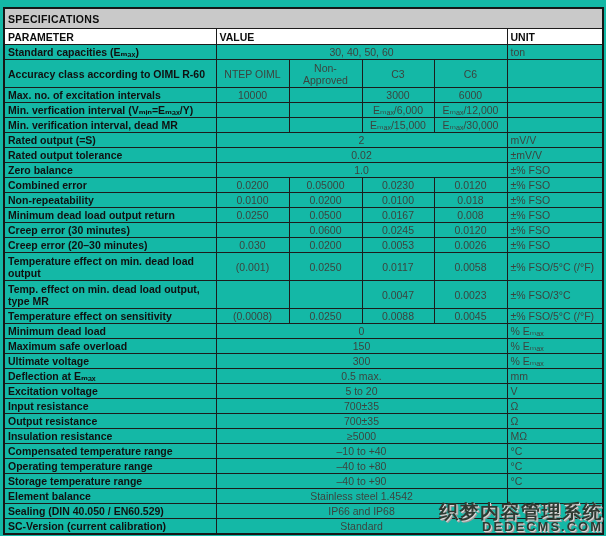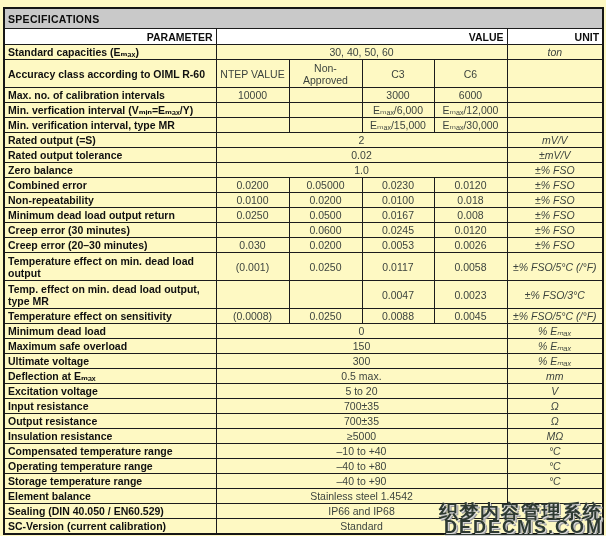--- a/index.html
+++ b/index.html
@@ -1,19 +1,19 @@
 <!DOCTYPE html>
 <html><head>
 <meta charset="utf-8">
 <style>
   html,body{margin:0;padding:0;background:#ffffff;}
   .page{
     position:relative;
     width:606px;height:536px;
-    background:#fef9c3;
+    background:#14b8a6;
     overflow:hidden;
     font-family:"Liberation Sans","DejaVu Sans",sans-serif;
   }
   table.spec{
     position:absolute;left:3px;top:7px;
     width:599px;
     border-collapse:collapse;
     table-layout:fixed;
     border:2px solid #161616;
   }
@@ -34,60 +34,57 @@
     color:#0d0d0d;
     text-align:left;
     padding:2px 6px;
     height:17px;
     letter-spacing:0.3px;
     border-bottom:2px solid #141414;
   }
   tr.hdr th{
     font-weight:bold;
     color:#0d0d0d;
-    text-align:right;
+    text-align:left;
     height:13px;
     background:#ffffff;
   }
   td.param{
     text-align:left;
     font-weight:bold;
     color:#101010;
     padding-left:5px;
     padding-right:2px;
   }
   td.val{
     text-align:center;
     color:#3c433e;
   }
   td.unit{
-    text-align:center;
     color:#3c433e;
-    font-style:italic;
   }
   .watermark{
     position:absolute;
     right:3px;bottom:2px;
     text-align:right;
     color:#2e3a32;
     text-shadow:1px 1px 0 #d8d8d8, 2px 2px 0 #9a9a9a;
     pointer-events:none;
   }
   .watermark .cn{
     font-size:19px;
     font-weight:bold;
     letter-spacing:1.5px;
     line-height:16px;
   }
   .watermark .en{
-    font-size:18px;
+    font-size:13px;
     font-weight:bold;
     letter-spacing:2px;
     line-height:14px;
-    text-decoration:underline;
   }
 </style>
 </head>
 <body>
 
 <div class="page">
 
   <table class="spec">
     <colgroup>
       <col style="width:212px">
@@ -106,44 +103,44 @@
         <th colspan="4">VALUE</th>
         <th>UNIT</th>
       </tr>
     <tr class="single">
           <td class="param">Standard capacities (Eₘₐₓ)</td>
           <td class="val" colspan="4">30, 40, 50, 60</td>
           <td class="unit">ton</td>
         </tr>
         <tr class="tall">
           <td class="param">Accuracy class according to OIML R-60</td>
-          <td class="val">NTEP VALUE</td>
+          <td class="val">NTEP OIML</td>
           <td class="val">Non-Approved</td>
           <td class="val">C3</td>
           <td class="val">C6</td>
           <td class="unit"></td>
         </tr>
         <tr class="single">
-          <td class="param">Max. no. of calibration intervals</td>
+          <td class="param">Max. no. of excitation intervals</td>
           <td class="val">10000</td>
           <td class="val"></td>
           <td class="val">3000</td>
           <td class="val">6000</td>
           <td class="unit"></td>
         </tr>
         <tr class="single">
           <td class="param">Min. verfication interval (Vₘᵢₙ=Eₘₐₓ/Y)</td>
           <td class="val"></td>
           <td class="val"></td>
           <td class="val">Eₘₐₓ/6,000</td>
           <td class="val">Eₘₐₓ/12,000</td>
           <td class="unit"></td>
         </tr>
         <tr class="single">
-          <td class="param">Min. verification interval, type MR</td>
+          <td class="param">Min. verification interval, dead MR</td>
           <td class="val"></td>
           <td class="val"></td>
           <td class="val">Eₘₐₓ/15,000</td>
           <td class="val">Eₘₐₓ/30,000</td>
           <td class="unit"></td>
         </tr>
         <tr class="single">
           <td class="param">Rated output (=S)</td>
           <td class="val" colspan="4">2</td>
           <td class="unit">mV/V</td>

